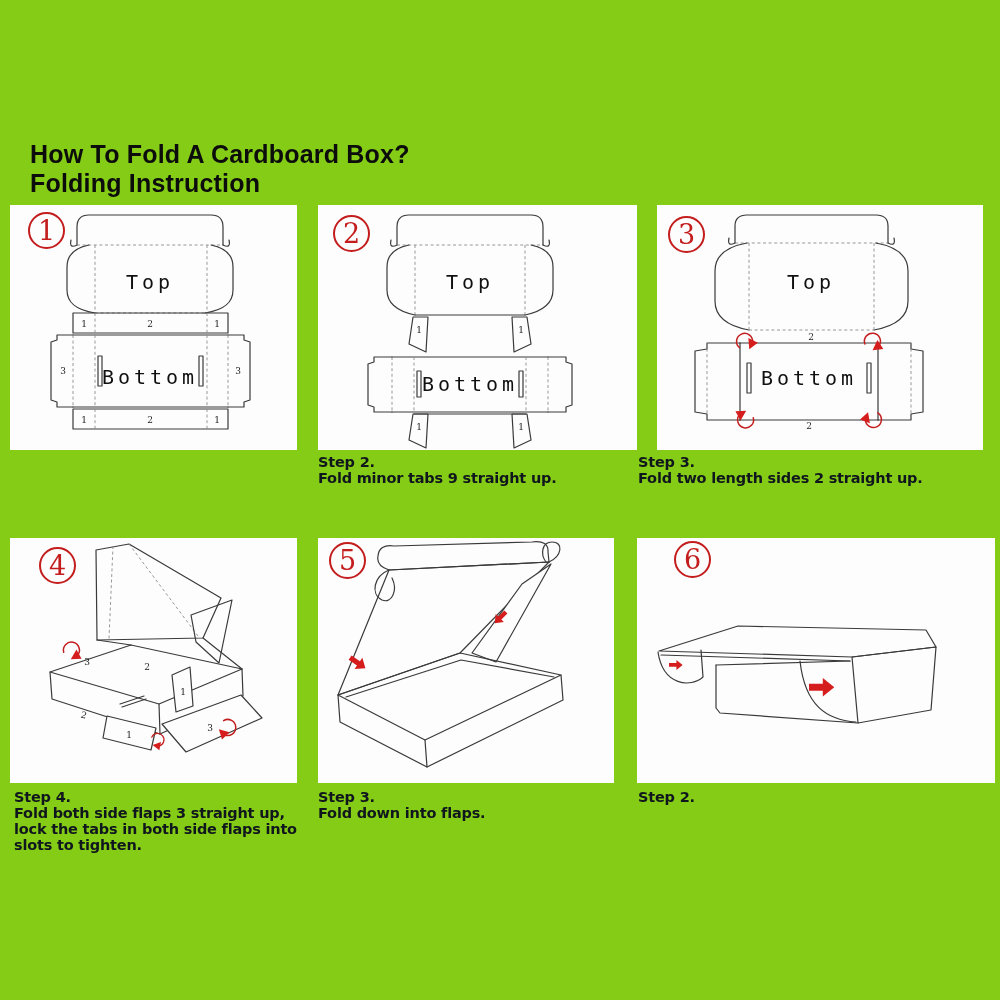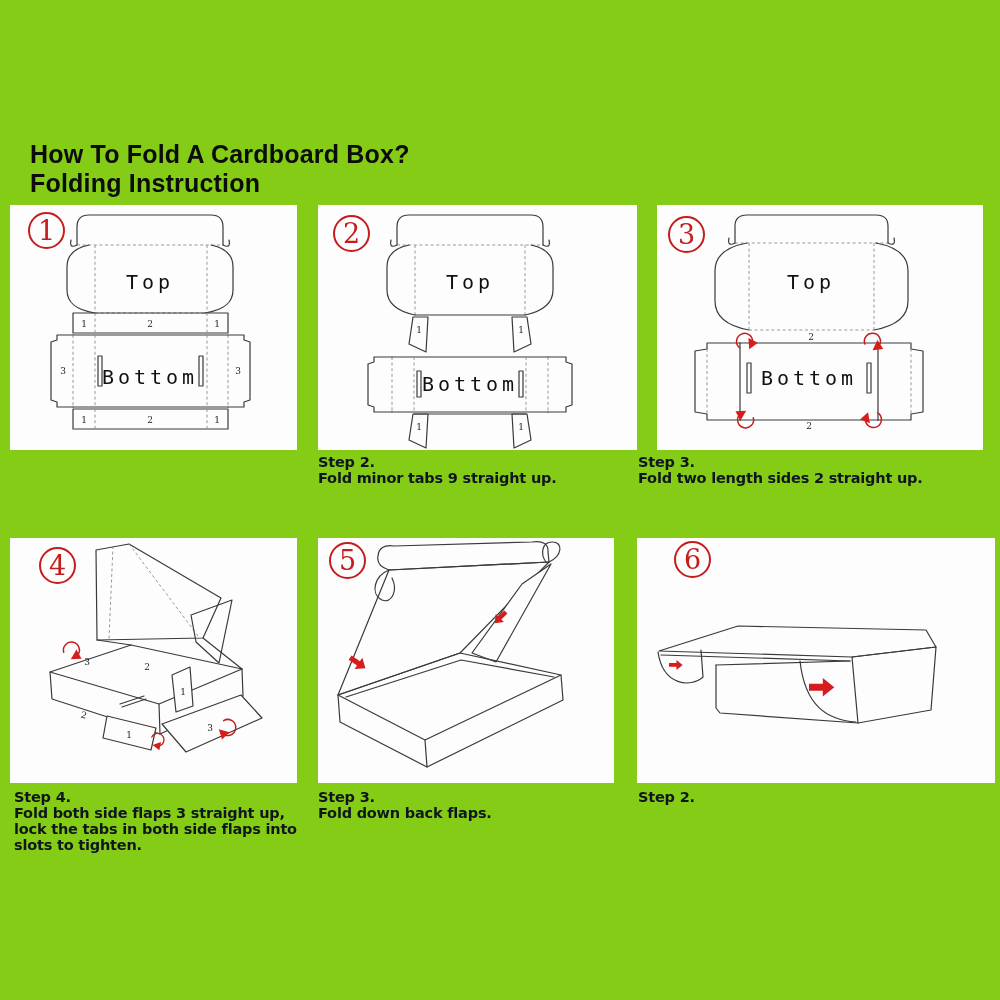--- a/index.html
+++ b/index.html
@@ -237,19 +237,19 @@
   <div class="caption" style="left:638px;top:454px;width:350px">
     <div class="h">Step 3.</div>
     <div>Fold two length sides 2 straight up.</div>
   </div>
   <div class="caption" style="left:14px;top:789px;width:295px">
     <div class="h">Step 4.</div>
     <div>Fold both side flaps 3 straight up, lock the tabs in both side flaps into slots to tighten.</div>
   </div>
   <div class="caption" style="left:318px;top:789px;width:310px">
     <div class="h">Step 3.</div>
-    <div>Fold down back flaps.</div>
+    <div>Fold down into flaps.</div>
   </div>
   <div class="caption" style="left:638px;top:789px;width:350px">
     <div class="h">Step 2.</div>
   </div>
 
 </div>
 
 </body></html>

